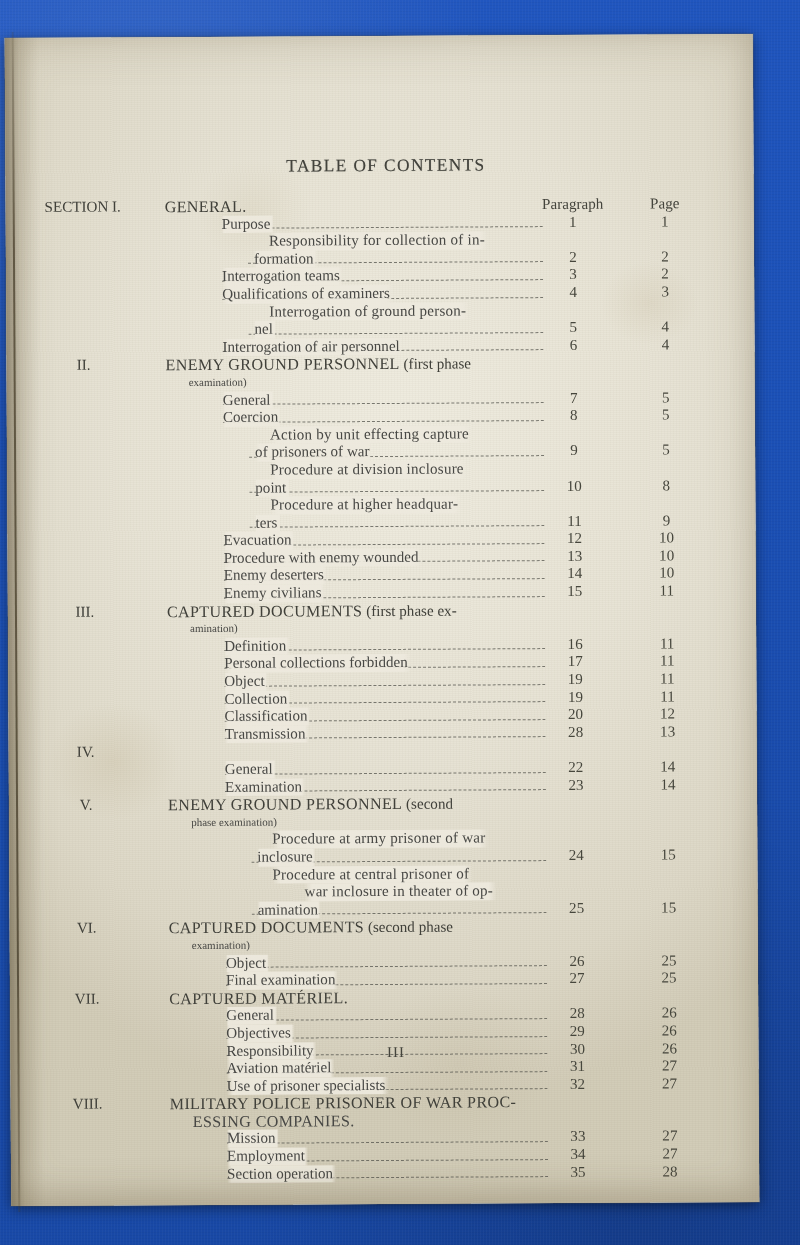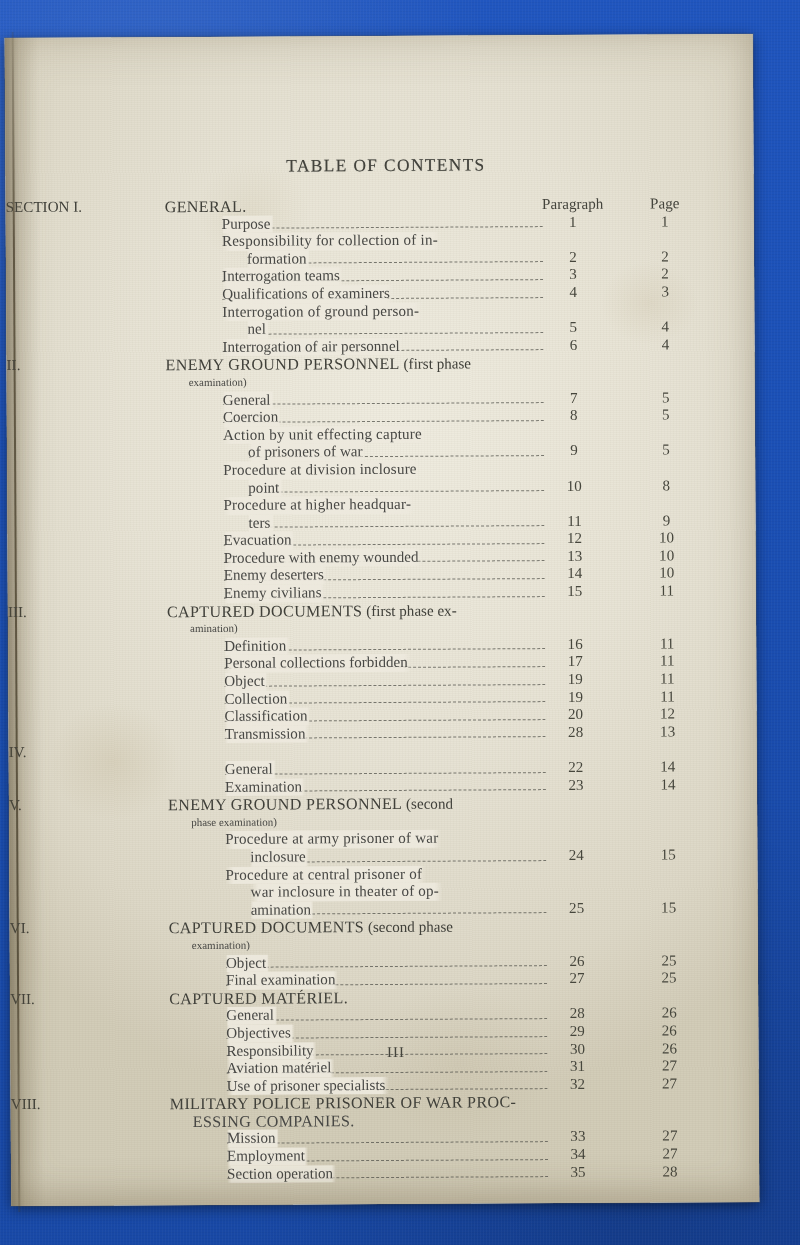--- a/index.html
+++ b/index.html
@@ -130,21 +130,21 @@
     position: relative;
     height: 17.6px;
     white-space: nowrap;
   }
 
   
   .sec-head { color: #43433d; }
   .sec-head .num {
     position: absolute;
     left: 0; width: 154px;
-    text-align: left;
+    text-align: center;
     font-size: 15.1px;
   }
   .sec-head .name {
     position: absolute;
     left: 159px;
     font-variant: small-caps;
     font-size: 16.1px;
     letter-spacing: .35px;
   }
   
@@ -165,24 +165,24 @@
     letter-spacing: .35px;
   }
 
   
   .entry .txt {
     position: absolute;
     left: 216px;
     max-width: 320px;
     overflow: hidden;
   }
-  .entry .txt.ind { left: 241px; }
-
-  
-  .entry .txt.wide { letter-spacing: .2px; }
+  .entry .txt.ind { left: 248px; }
+
+  
+  .entry .txt.wide { letter-spacing: .2px; margin-left: 47px; }
 
   
   .leader {
     position: absolute;
     left: 216px; right: 211px;
     top: 0; height: 17.6px;
     overflow: hidden;
   }
   .leader.ind { left: 242px; }
   .leader i {

